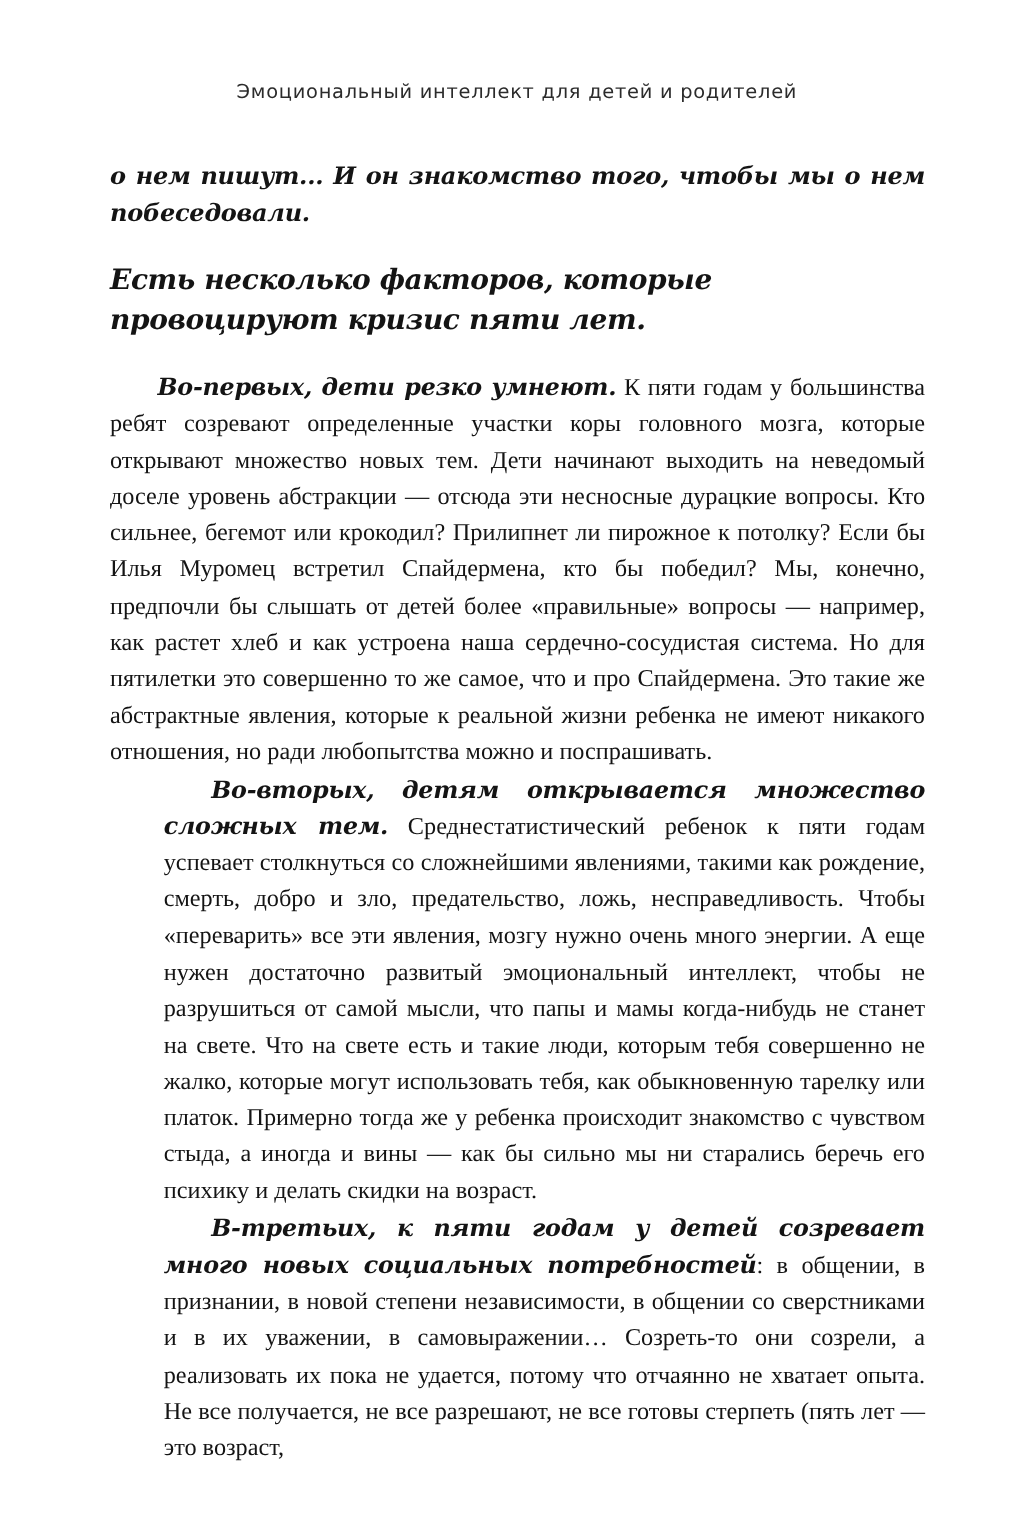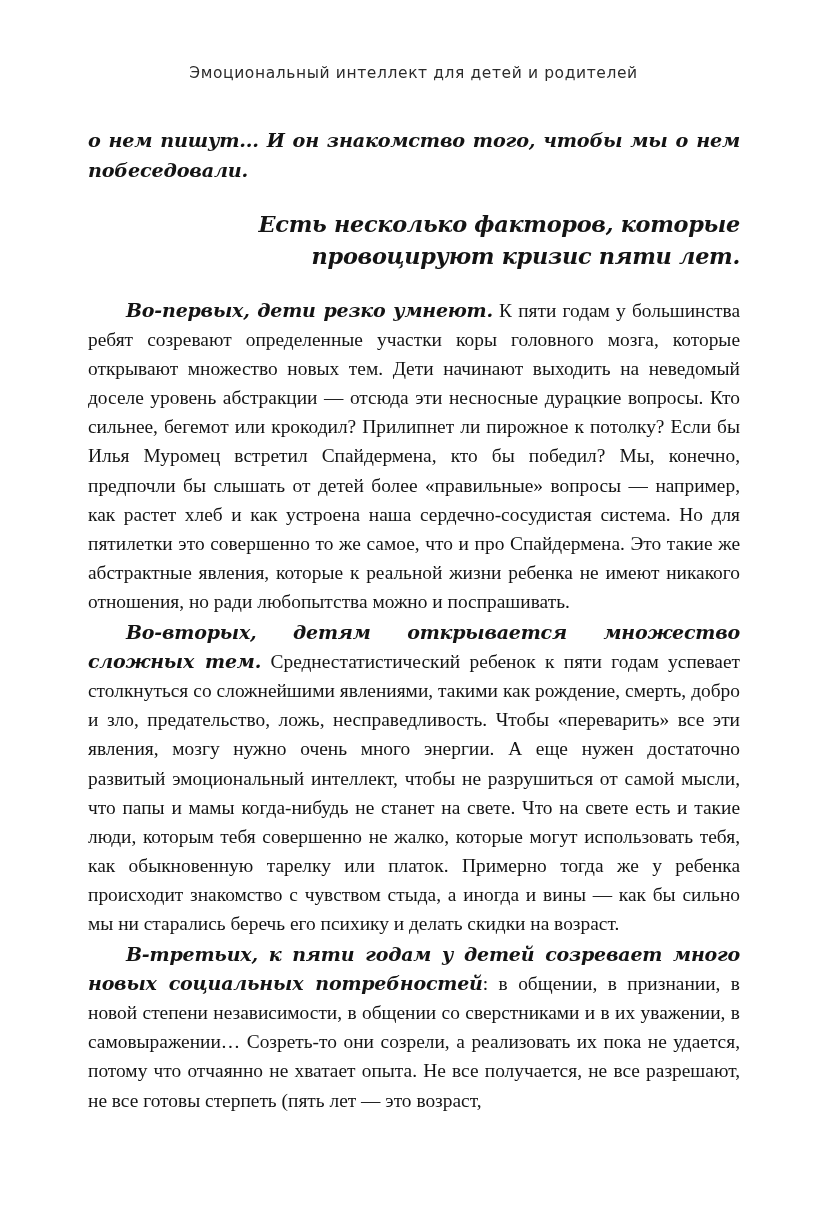--- a/index.html
+++ b/index.html
@@ -56,29 +56,30 @@
     line-height: 30px;
     letter-spacing: -0.2px;
   }
   p.section-lead {
     font-family: "DejaVu Serif", serif;
     font-style: italic;
     font-weight: bold;
     font-size: 22.4px;
     line-height: 32px;
     margin-top: 22px;
-    text-align: right;
+    text-align: left;
     letter-spacing: -0.3px;
   }
   p.body-para {
     text-indent: 38px;
     margin-top: 24px;
   }
   p.body-para.tight {
     margin-top: 2px;
+    margin-left: 43px;
   }
   .run-in {
     font-family: "DejaVu Serif", serif;
     font-style: italic;
     font-weight: bold;
     font-size: 19px;
     letter-spacing: -0.2px;
   }
   .folio {
     position: absolute;

